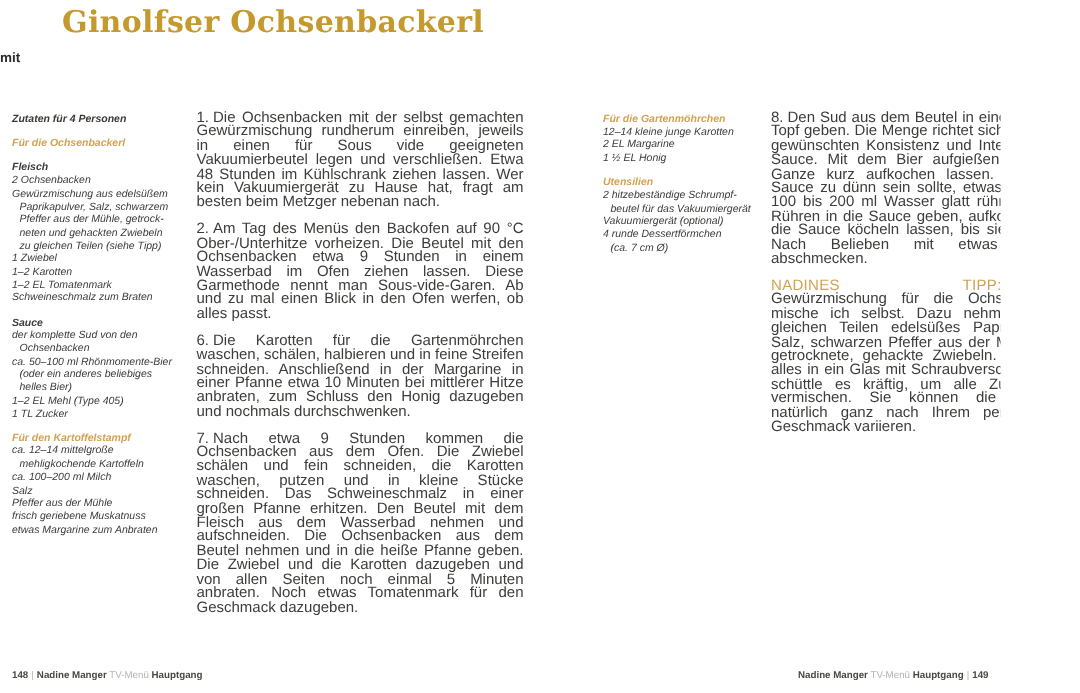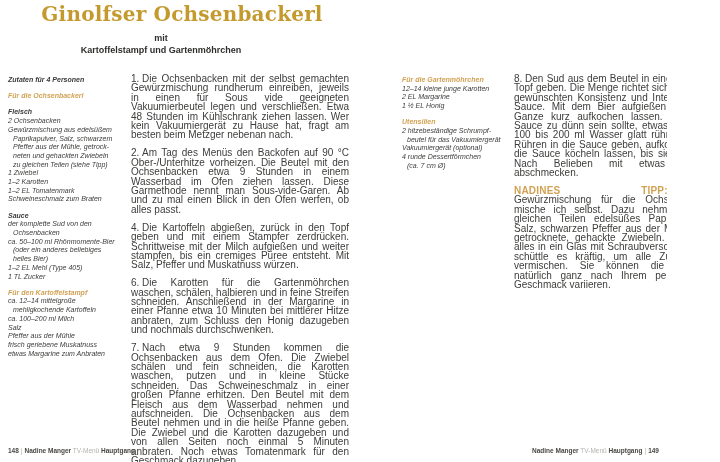--- a/index.html
+++ b/index.html
@@ -13,58 +13,57 @@
   .spread{
     position:relative;width:667px;height:462px;background:#ffffff;overflow:hidden;
     font-family:"Liberation Sans","DejaVu Sans",sans-serif;color:var(--body-text);
   }
   
   .title-block{position:absolute;left:0;top:3px;width:364px;text-align:center;}
   .recipe-title{
     font-family:"DejaVu Serif","Liberation Serif",serif;font-weight:bold;
     font-size:20px;line-height:23px;color:var(--title-gold);letter-spacing:.2px;margin:0;
   }
-  .subtitle-block{position:absolute;left:0;top:33px;width:322px;text-align:center;
+  .subtitle-block{position:absolute;left:0;top:33px;width:322px;
     font-weight:bold;font-size:9px;line-height:11.5px;color:#2e2d2b;}
   
   .sidebar{position:absolute;top:76px;font-style:italic;font-size:7px;line-height:8.7px;}
   .sidebar-left{left:8px;width:112px;}
   .sidebar-right{left:402px;width:108px;}
   .ing{white-space:nowrap;}
   .ing.head{font-weight:bold;color:#3a3936;}
   .ing.gold{font-weight:bold;color:var(--accent-gold);}
   .ing.bold{font-weight:bold;}
   .ing.ind{padding-left:5px;}
   .gap{height:7.5px;}
   
   .steps{position:absolute;top:74px;font-size:10px;line-height:9.4px;text-align:justify;}
   .steps-left{left:131px;width:218px;}
   .steps-right{left:514px;width:198px;}
   .step{margin:0 0 8.5px 0;}
   .num{display:inline-block;width:11px;}
-  .tip-label{font-weight:bold;color:var(--accent-gold);letter-spacing:.2px;margin-right:17px;}
+  .tip-label{font-weight:normal;color:var(--accent-gold);letter-spacing:.2px;margin-right:17px;}
   
   .footer{position:absolute;top:447px;font-size:6.5px;line-height:8px;color:var(--footer-dark);}
   .footer-left{left:8px;}
   .footer-right{right:8px;text-align:right;}
   .footer .b{font-weight:bold;}
   .footer .muted{color:var(--footer-muted);}
   .footer .sep{color:var(--footer-muted);padding:0 2px;}
 </style>
 </head>
 <body>
 
 <div class="spread">
 
   <div class="title-block">
     <h1 class="recipe-title">Ginolfser Ochsenbackerl</h1>
   </div>
   <div class="subtitle-block">
     <div>mit</div>
-    <div>Kartoffelstampf und Gartenmöhrchen</div>
   </div>
 
   <aside class="sidebar sidebar-left">
       <div class="ing head">Zutaten für 4 Personen</div>
       <div class="gap"></div>
       <div class="ing gold">Für die Ochsenbackerl</div>
       <div class="gap"></div>
       <div class="ing bold">Fleisch</div>
       <div class="ing">2 Ochsenbacken</div>
       <div class="ing">Gewürzmischung aus edelsüßem</div>
@@ -92,21 +91,20 @@
       <div class="ing">ca. 100–200 ml Milch</div>
       <div class="ing">Salz</div>
       <div class="ing">Pfeffer aus der Mühle</div>
       <div class="ing">frisch geriebene Muskatnuss</div>
       <div class="ing">etwas Margarine zum Anbraten</div>
     </aside>
 
   <div class="steps steps-left">
       <p class="step"><span class="num">1.</span>Die Ochsenbacken mit der selbst gemachten Gewürzmischung rundherum einreiben, jeweils in einen für Sous vide geeigneten Vakuumierbeutel legen und verschließen. Etwa 48 Stunden im Kühlschrank ziehen lassen. Wer kein Vakuumiergerät zu Hause hat, fragt am besten beim Metzger nebenan nach.</p>
       <p class="step"><span class="num">2.</span>Am Tag des Menüs den Backofen auf 90 °C Ober-/Unterhitze vorheizen. Die Beutel mit den Ochsenbacken etwa 9 Stunden in einem Wasserbad im Ofen ziehen lassen. Diese Garmethode nennt man Sous-vide-Garen. Ab und zu mal einen Blick in den Ofen werfen, ob alles passt.</p>
-      <p class="step"><span class="num">4.</span>Die Kartoffeln abgießen, zurück in den Topf geben und mit einem Stampfer zerdrücken. Schrittweise mit der Milch aufgießen und weiter stampfen, bis ein cremiges Püree entsteht. Mit Salz, Pfeffer und Muskatnuss würzen.</p>
       <p class="step"><span class="num">6.</span>Die Karotten für die Gartenmöhrchen waschen, schälen, halbieren und in feine Streifen schneiden. Anschließend in der Margarine in einer Pfanne etwa 10 Minuten bei mittlerer Hitze anbraten, zum Schluss den Honig dazugeben und nochmals durchschwenken.</p>
       <p class="step"><span class="num">7.</span>Nach etwa 9 Stunden kommen die Ochsenbacken aus dem Ofen. Die Zwiebel schälen und fein schneiden, die Karotten waschen, putzen und in kleine Stücke schneiden. Das Schweineschmalz in einer großen Pfanne erhitzen. Den Beutel mit dem Fleisch aus dem Wasserbad nehmen und aufschneiden. Die Ochsenbacken aus dem Beutel nehmen und in die heiße Pfanne geben. Die Zwiebel und die Karotten dazugeben und von allen Seiten noch einmal 5 Minuten anbraten. Noch etwas Tomatenmark für den Geschmack dazugeben.</p>
     </div>
 
   <aside class="sidebar sidebar-right">
       <div class="ing gold">Für die Gartenmöhrchen</div>
       <div class="ing">12–14 kleine junge Karotten</div>
       <div class="ing">2 EL Margarine</div>
       <div class="ing">1 ½ EL Honig</div>
       <div class="gap"></div>

